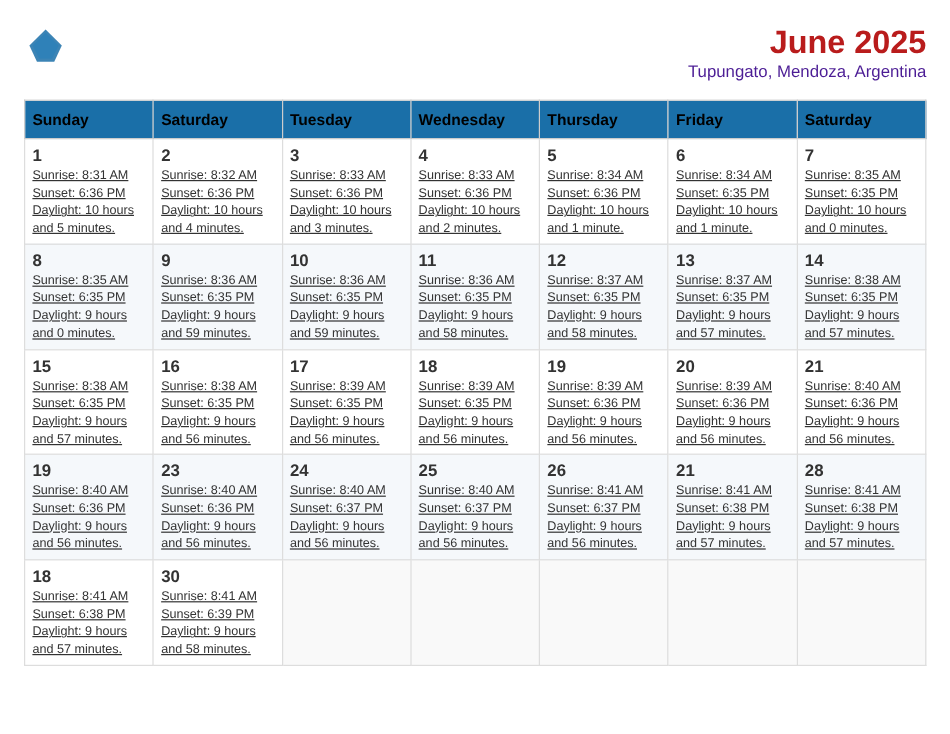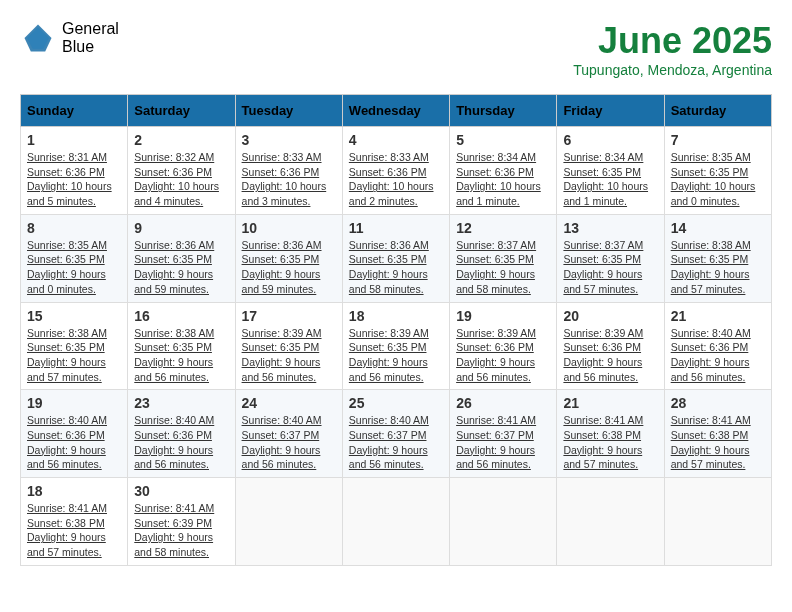--- a/index.html
+++ b/index.html
@@ -27,27 +27,27 @@
       line-height: 1.1;
     }
     .logo-icon {
       width: 36px;
       height: 36px;
     }
     .title-block {
       text-align: right;
     }
     .month-title {
-      font-size: 36px;
+      font-size: 27px;
       font-weight: bold;
-      color: #15803d;
+      color: #b91c1c;
     }
     .subtitle {
       font-size: 14px;
-      color: #15803d;
+      color: #4c1d95;
     }
     .calendar {
       width: 100%;
       border-collapse: collapse;
       font-size: 11px;
     }
     .calendar thead tr th {
       background-color: #1a6fa8;
       color: #000000;
       font-size: 13px;
@@ -86,24 +86,20 @@
   </style>
 </head>
 <body>
 
 <div class="header">
   <div class="logo">
     <svg class="logo-icon" viewBox="0 0 40 40" xmlns="http://www.w3.org/2000/svg">
       <polygon points="20,5 35,20 28,35 12,35 5,20" fill="#1a6fa8" opacity="0.85"></polygon>
       <polygon points="20,8 32,20 26,32 14,32 8,20" fill="#2980b9" opacity="0.7"></polygon>
     </svg>
-    <div class="logo-text">
-      <span>General</span>
-      <span>Blue</span>
-    </div>
   </div>
   <div class="title-block">
     <div class="month-title">June 2025</div>
     <div class="subtitle">Tupungato, Mendoza, Argentina</div>
   </div>
 </div>
 
 <table class="calendar">
   <thead>
     <tr>

